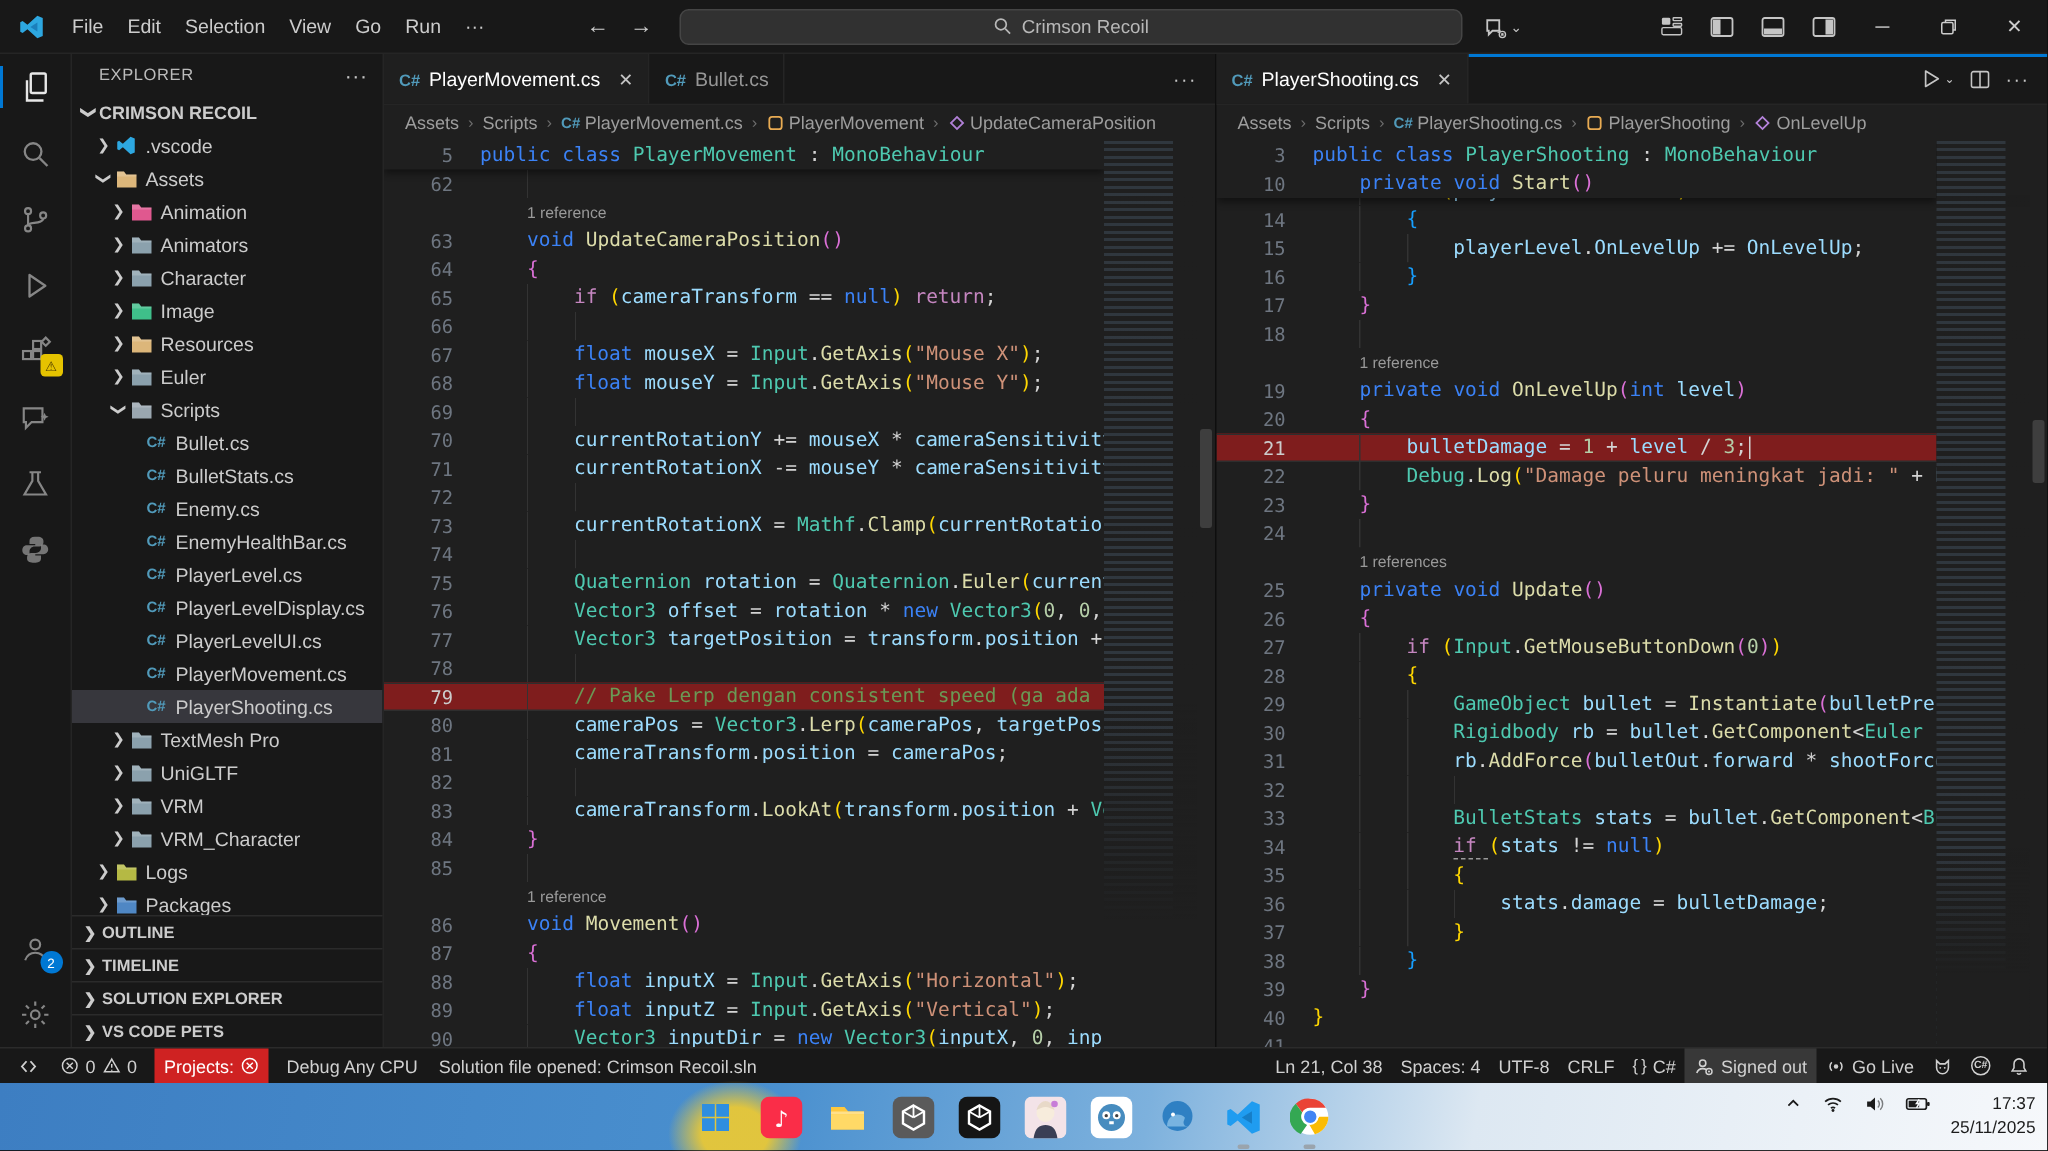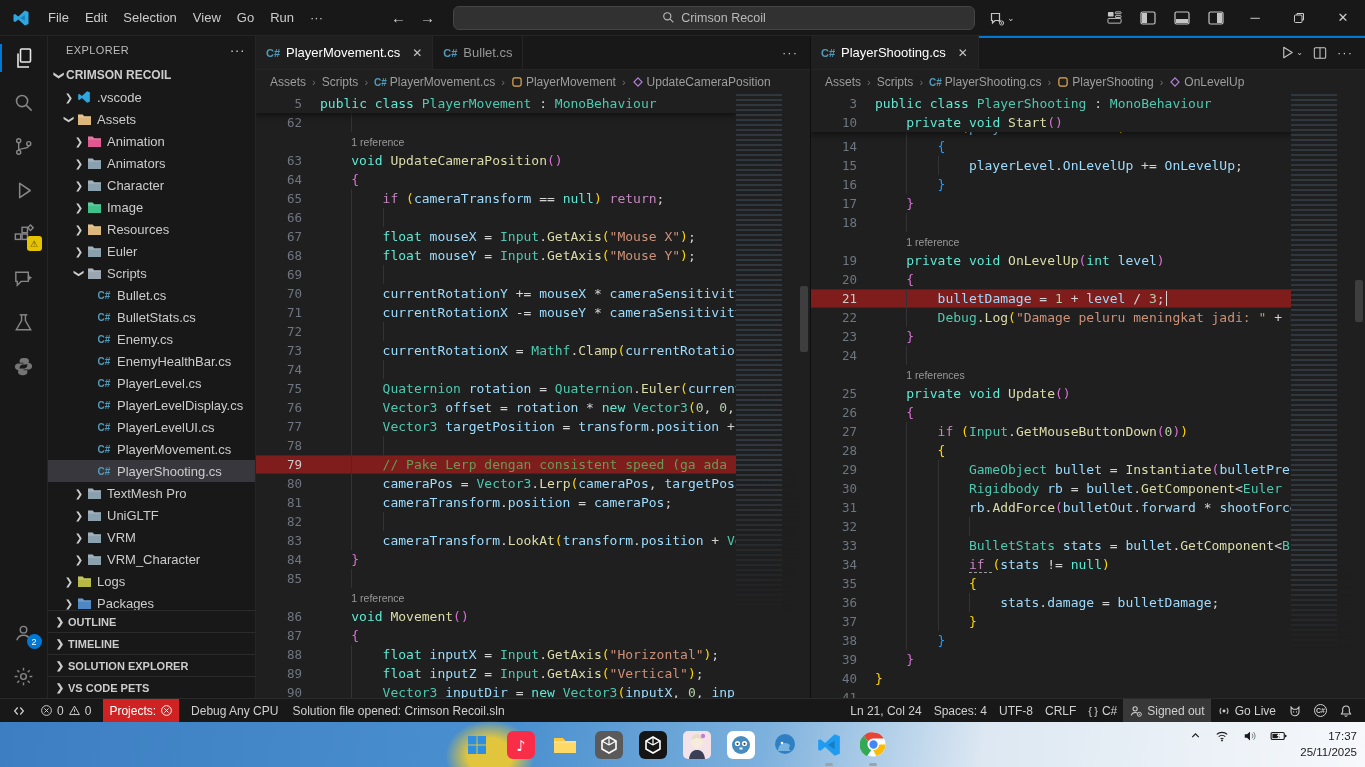--- a/index.html
+++ b/index.html
@@ -66,21 +66,21 @@
   .cl.cur .ln{color:#cccccc}
   .gut-pad{flex:0 0 18px}
   .txt{white-space:pre;overflow:hidden;flex:1}
   .gb{display:inline-block;width:4ch;height:19px;vertical-align:top}
   .gb.g{box-shadow:inset 1px 0 0 #333333}
   .lens{font-family:"Liberation Sans",sans-serif;font-size:10.5px;color:#999999}
   .caret{display:inline-block;width:1.5px;height:15px;background:#d4d4d4;vertical-align:text-bottom;margin-left:1px}
   .sliver{height:5px;overflow:hidden;position:relative}
   .sliver .cl{transform:translateY(-14px)}
 
-  .tk-kw{color:#5eead4}.tk-ct{color:#c586c0}.tk-ctu{color:#c586c0;border-bottom:1px dashed #9a9a9a}
+  .tk-kw{color:#3b82f6}.tk-ct{color:#c586c0}.tk-ctu{color:#c586c0;border-bottom:1px dashed #9a9a9a}
   .tk-ty{color:#4ec9b0}.tk-fn{color:#dcdcaa}.tk-vr{color:#9cdcfe}.tk-st{color:#ce9178}
   .tk-nm{color:#b5cea8}.tk-pn{color:#d4d4d4}.tk-cm{color:#6a9955}
   .tk-b1{color:#ffd700}.tk-b2{color:#da70d6}.tk-b3{color:#179fff}
 
   .minimap{position:absolute;top:0;right:12px;width:62px;bottom:0;background:
      repeating-linear-gradient(180deg, rgba(130,170,210,.22) 0 2px, transparent 2px 5px),
      repeating-linear-gradient(180deg, transparent 0 36px, rgba(31,31,31,.9) 36px 44px);
      background-size:46px 100%,100% 100%;background-repeat:no-repeat,repeat;opacity:.8}
   .minimap::after{content:"";position:absolute;inset:0;background:linear-gradient(180deg,transparent 0 62%,#1f1f1f 86%)}
   .group.g2 .minimap::after{background:linear-gradient(180deg,transparent 0 78%,#1f1f1f 92%)}
@@ -982,21 +982,21 @@
     <span class="sb-item" id="sb-projects">
       <span>Projects:</span>
       <svg width="13" height="13" viewBox="0 0 16 16">
           <circle cx="8" cy="8" r="6" fill="none" stroke="#ffffff" stroke-width="1.2"></circle>
           <path d="m5.5 5.5 5 5m0-5-5 5" stroke="#ffffff" stroke-width="1.2"></path>
         </svg>
     </span>
     <span class="sb-item">Debug Any CPU</span>
     <span class="sb-item">Solution file opened: Crimson Recoil.sln</span>
     <div id="sb-right">
-      <span class="sb-item">Ln 21, Col 24</span>
+      <span class="sb-item">Ln 21, Col 38</span>
       <span class="sb-item">Spaces: 4</span>
       <span class="sb-item">UTF-8</span>
       <span class="sb-item">CRLF</span>
       <span class="sb-item">
           <span style="font-size:11px">{ }</span>
           <span>C#</span>
         </span>
       <span class="sb-item" id="sb-signed">
         <svg width="14" height="14" viewBox="0 0 16 16">
             <circle cx="7" cy="5.5" r="2.4" fill="none" stroke="#d0d0d0" stroke-width="1.2"></circle>

